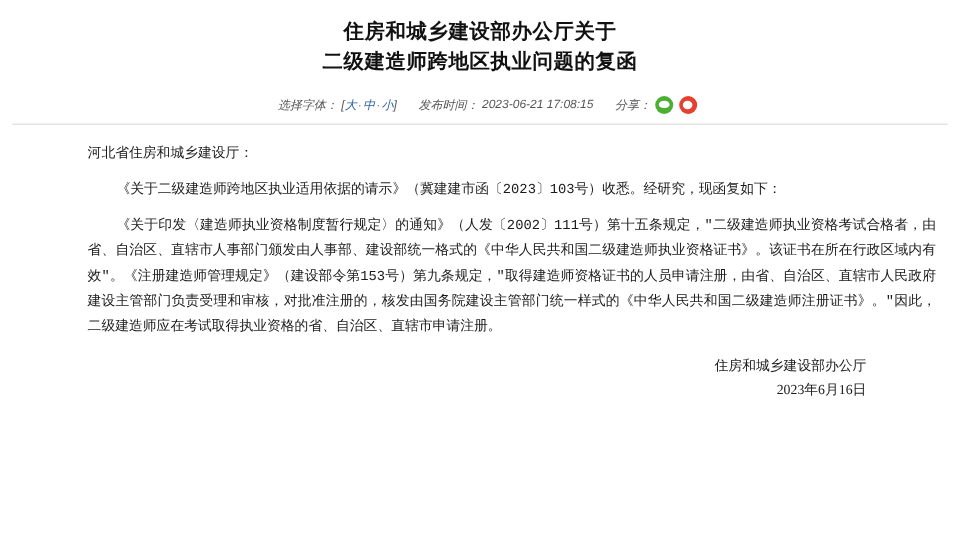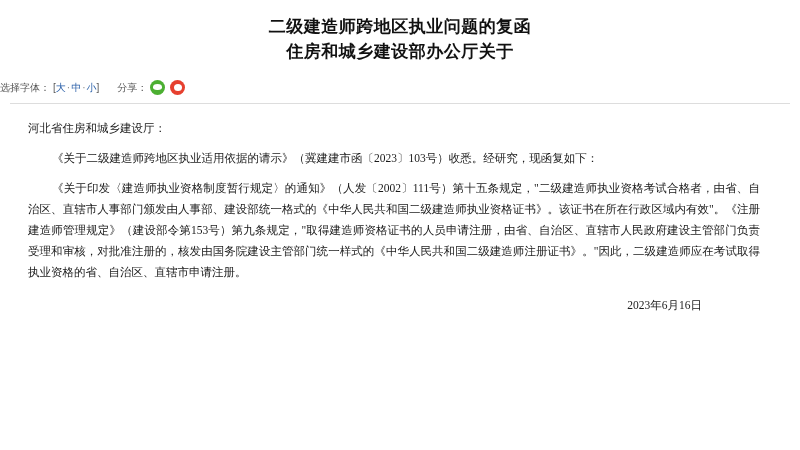--- a/index.html
+++ b/index.html
@@ -29,24 +29,26 @@
     font-family: "Liberation Serif", serif;
     font-weight: bold;
     font-size: 17px;
     line-height: 25px;
     color: #111111;
     letter-spacing: 0.5px;
   }
   .meta-bar {
     display: flex;
     align-items: center;
+    justify-content: center;
     gap: 18px;
     font-size: 10px;
     color: #555555;
-    padding: 6px 0 8px 0;
+    padding: 6px 0 8px 12px;
+    font-style: italic;
   }
   .meta-group {
     display: flex;
     align-items: center;
     gap: 3px;
     white-space: nowrap;
   }
   .meta-label {
     color: #555555;
   }
@@ -99,24 +101,25 @@
     height: 7px;
     background: #ffffff;
     border-radius: 50%;
   }
   .divider {
     height: 1px;
     background: #dddddd;
     margin: 0 10px;
   }
   .body-wrap {
-    padding: 14px 40px 0 28px;
+    padding: 14px 20px 0 28px;
+    margin-left: 45px;
   }
   .para {
-    font-family: Liberation Serif, serif;
+    font-family: Liberation Mono, monospace;
     font-size: 11.5px;
     line-height: 21px;
     color: #1a1a1a;
     margin: 0 0 9px 0;
     text-align: justify;
   }
   .para.indent {
     text-indent: 24px;
   }
   .para.heading {
@@ -137,46 +140,51 @@
     font-size: 11.5px;
     line-height: 20px;
   }
 </style>
 </head>
 <body>
 
 <div class="page">
 
   <div class="title-block">
+    <div class="doc-title-line">住房和城乡建设部办公厅关于</div>
     <div class="doc-title-line">二级建造师跨地区执业问题的复函</div>
-    <div class="doc-title-line">住房和城乡建设部办公厅关于</div>
   </div>
 
   <div class="meta-bar">
     <div class="meta-group">
       <span class="meta-label">选择字体：</span>
       <span class="font-sizes">
         <span>[</span><span class="fs-link">大</span><span class="sep-dot">·</span><span class="fs-link">中</span><span class="sep-dot">·</span><span class="fs-link">小</span><span>]</span>
       </span>
+    </div>
+    <div class="meta-group">
+      <span class="meta-label">发布时间：</span>
+      <span>2023-06-21 17:08:15</span>
     </div>
     <div class="meta-group">
       <span class="meta-label">分享：</span>
       <span class="share-icons">
         <span class="share-icon share-wechat"></span>
         <span class="share-icon share-weibo"></span>
       </span>
     </div>
   </div>
 
   <div class="divider"></div>
 
   <div class="body-wrap">
     <p class="addressee">河北省住房和城乡建设厅：</p>
     <p class="para indent">《关于二级建造师跨地区执业适用依据的请示》（冀建建市函〔2023〕103号）收悉。经研究，现函复如下：</p>
     <p class="para indent">《关于印发〈建造师执业资格制度暂行规定〉的通知》（人发〔2002〕111号）第十五条规定，"二级建造师执业资格考试合格者，由省、自治区、直辖市人事部门颁发由人事部、建设部统一格式的《中华人民共和国二级建造师执业资格证书》。该证书在所在行政区域内有效"。《注册建造师管理规定》（建设部令第153号）第九条规定，"取得建造师资格证书的人员申请注册，由省、自治区、直辖市人民政府建设主管部门负责受理和审核，对批准注册的，核发由国务院建设主管部门统一样式的《中华人民共和国二级建造师注册证书》。"因此，二级建造师应在考试取得执业资格的省、自治区、直辖市申请注册。</p>
 
     <div class="sign-block">
+      <div>住房和城乡建设部办公厅</div>
       <div>2023年6月16日</div>
     </div>
 
   </div>
 
 </div>
 
 </body></html>

